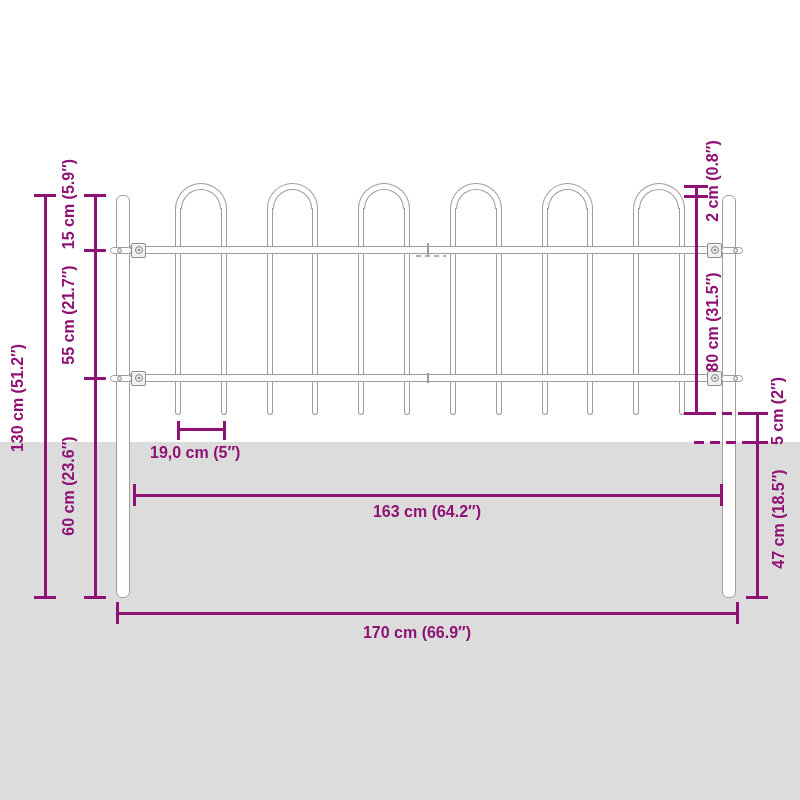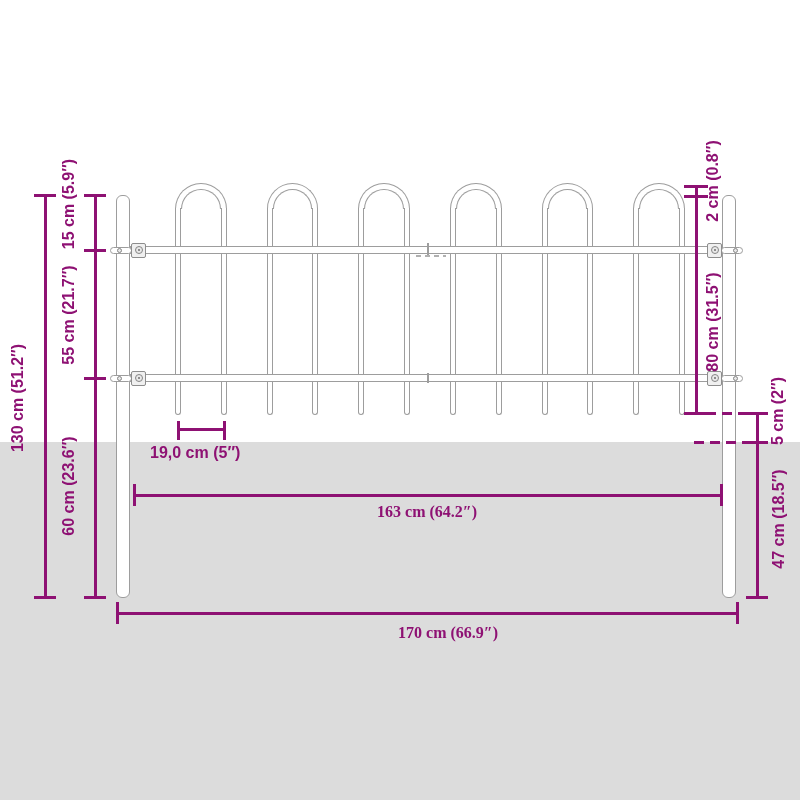--- a/index.html
+++ b/index.html
@@ -34,21 +34,21 @@
        background:repeating-linear-gradient(90deg,#b0b0b0 0 5px,transparent 5px 9px);}
   
   .dim{position:absolute;background:var(--mag,#8e1173);z-index:8;}
   .dim.h{height:3px;}
   .dim.v{width:3px;}
   .dash{position:absolute;height:3px;z-index:8;
        background:repeating-linear-gradient(90deg,var(--mag,#8e1173) 0 10px,transparent 10px 16px);}
   .dim-label{position:absolute;color:var(--mag,#8e1173);font-size:16px;font-weight:bold;
        white-space:nowrap;z-index:9;}
   .dim-label.rot{transform:translate(-50%,-50%) rotate(-90deg);}
-  .dim-label.ctr{transform:translate(-50%,-50%);font-family:Liberation Serif, serif;}
+  .dim-label.ctr{transform:translate(-50%,-50%);}
 </style>
 </head>
 <body>
 
 <div id="canvas">
 
   <div id="ground"></div>
 
   <div id="fence">
     <div class="post" style="left:116px;"></div>
@@ -137,15 +137,15 @@
   <div class="dim-label" style="left:150px;top:444px;">19,0 cm (5″)</div>
 
   <div class="dim h" style="left:134px;top:493.5px;width:588px;"></div>
   <div class="dim v" style="left:133px;top:484px;height:22px;"></div>
   <div class="dim v" style="left:719.5px;top:484px;height:22px;"></div>
   <div class="dim-label ctr" style="left:427px;top:512px;">163 cm (64.2″)</div>
 
   <div class="dim h" style="left:117px;top:611.5px;width:620px;"></div>
   <div class="dim v" style="left:115.5px;top:602px;height:22px;"></div>
   <div class="dim v" style="left:735.5px;top:602px;height:22px;"></div>
-  <div class="dim-label ctr" style="left:448px;top:633px;">170 cm (66.9″)</div>
+  <div class="dim-label ctr" style="left:417px;top:633px;">170 cm (66.9″)</div>
 
 </div>
 
 </body></html>

